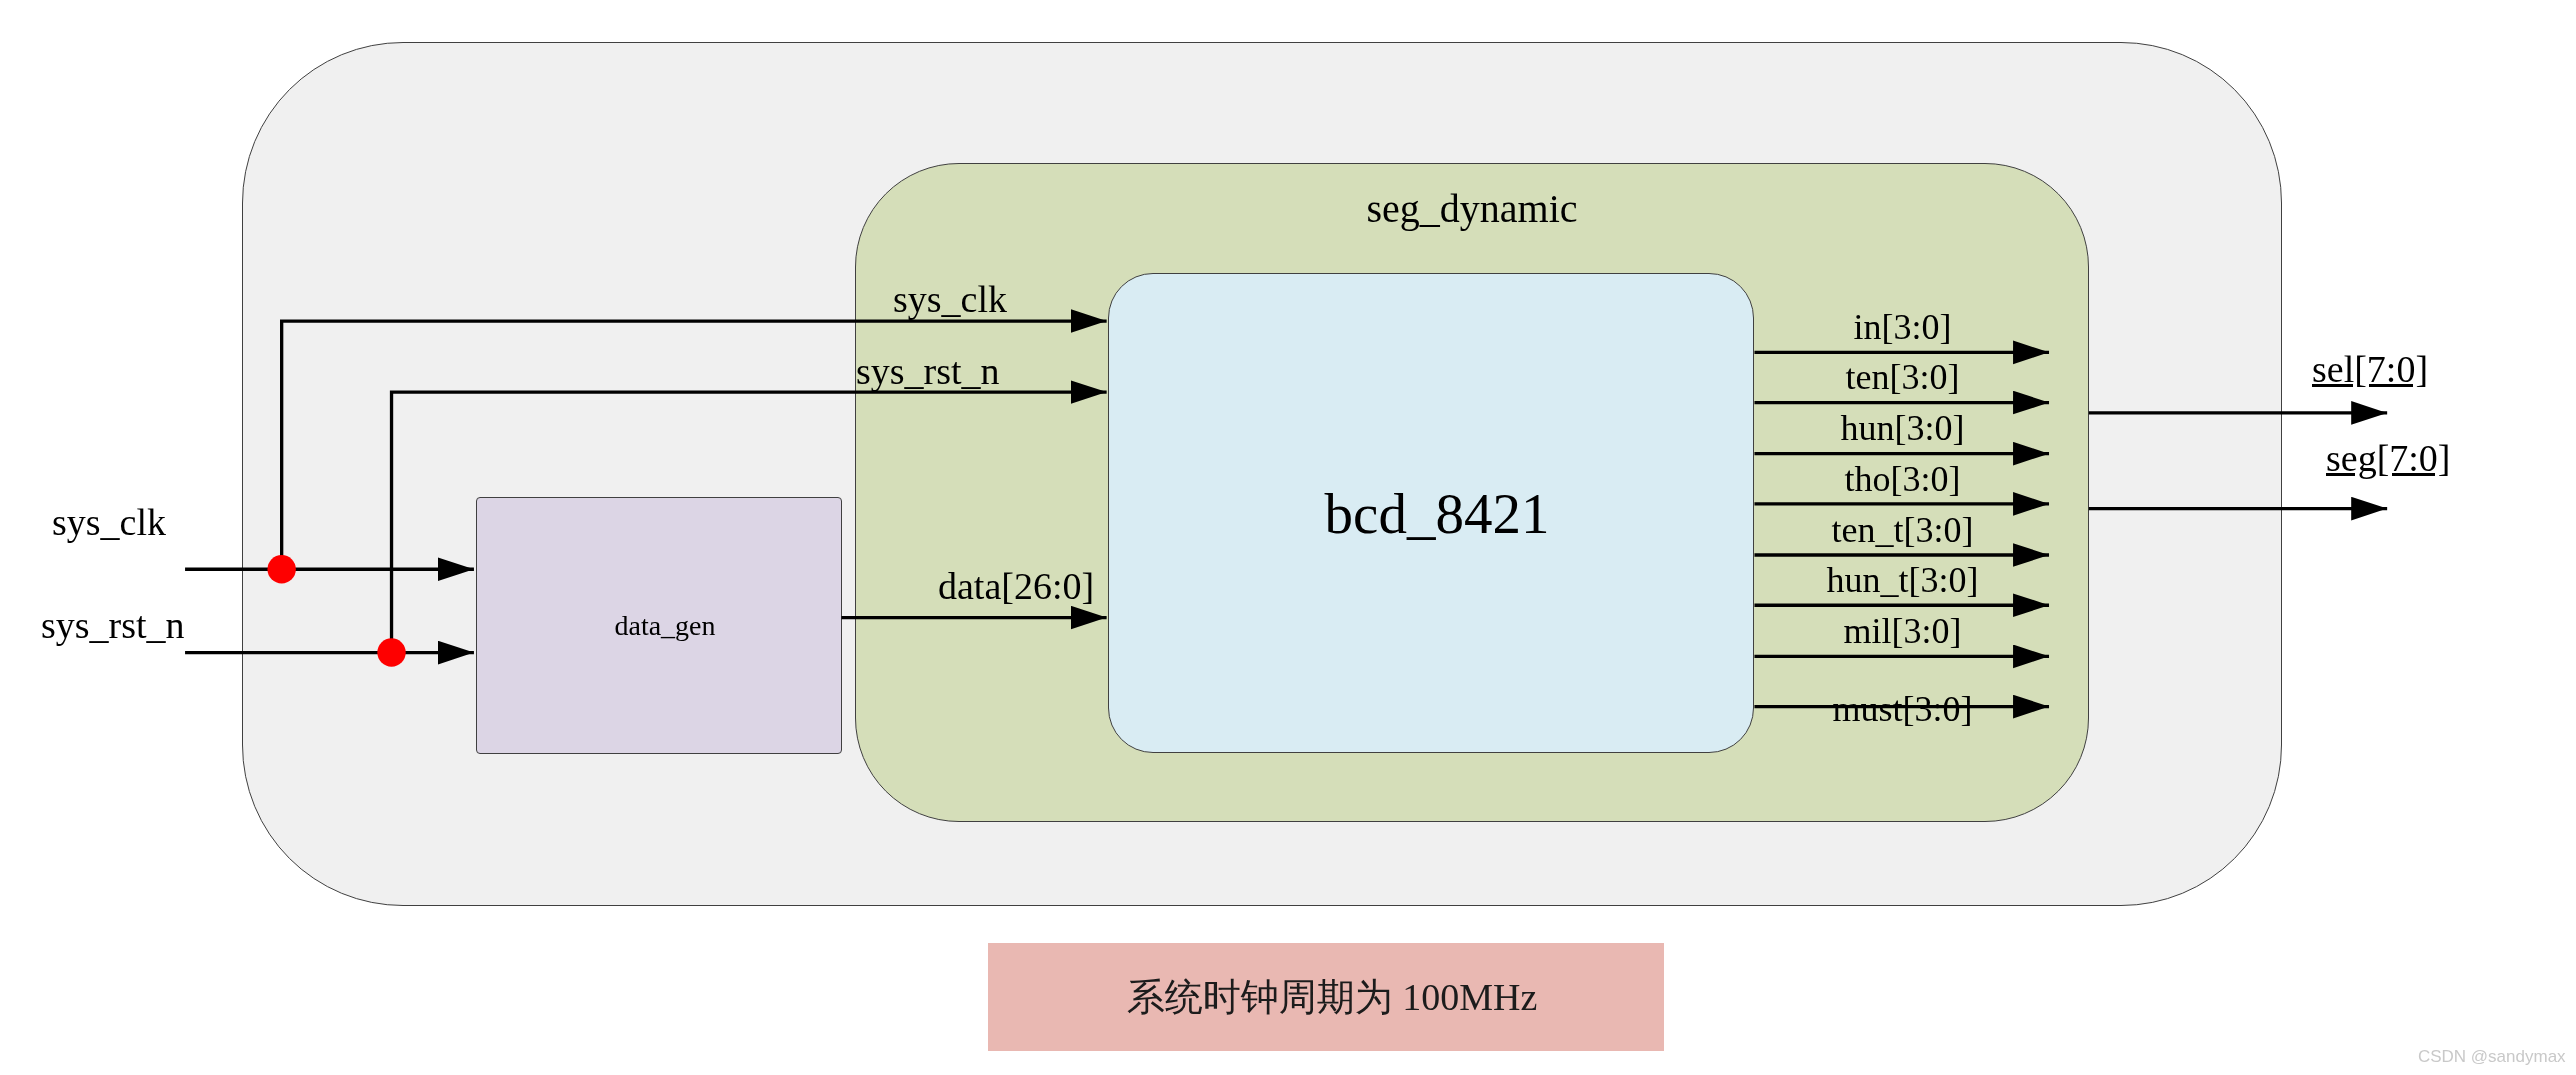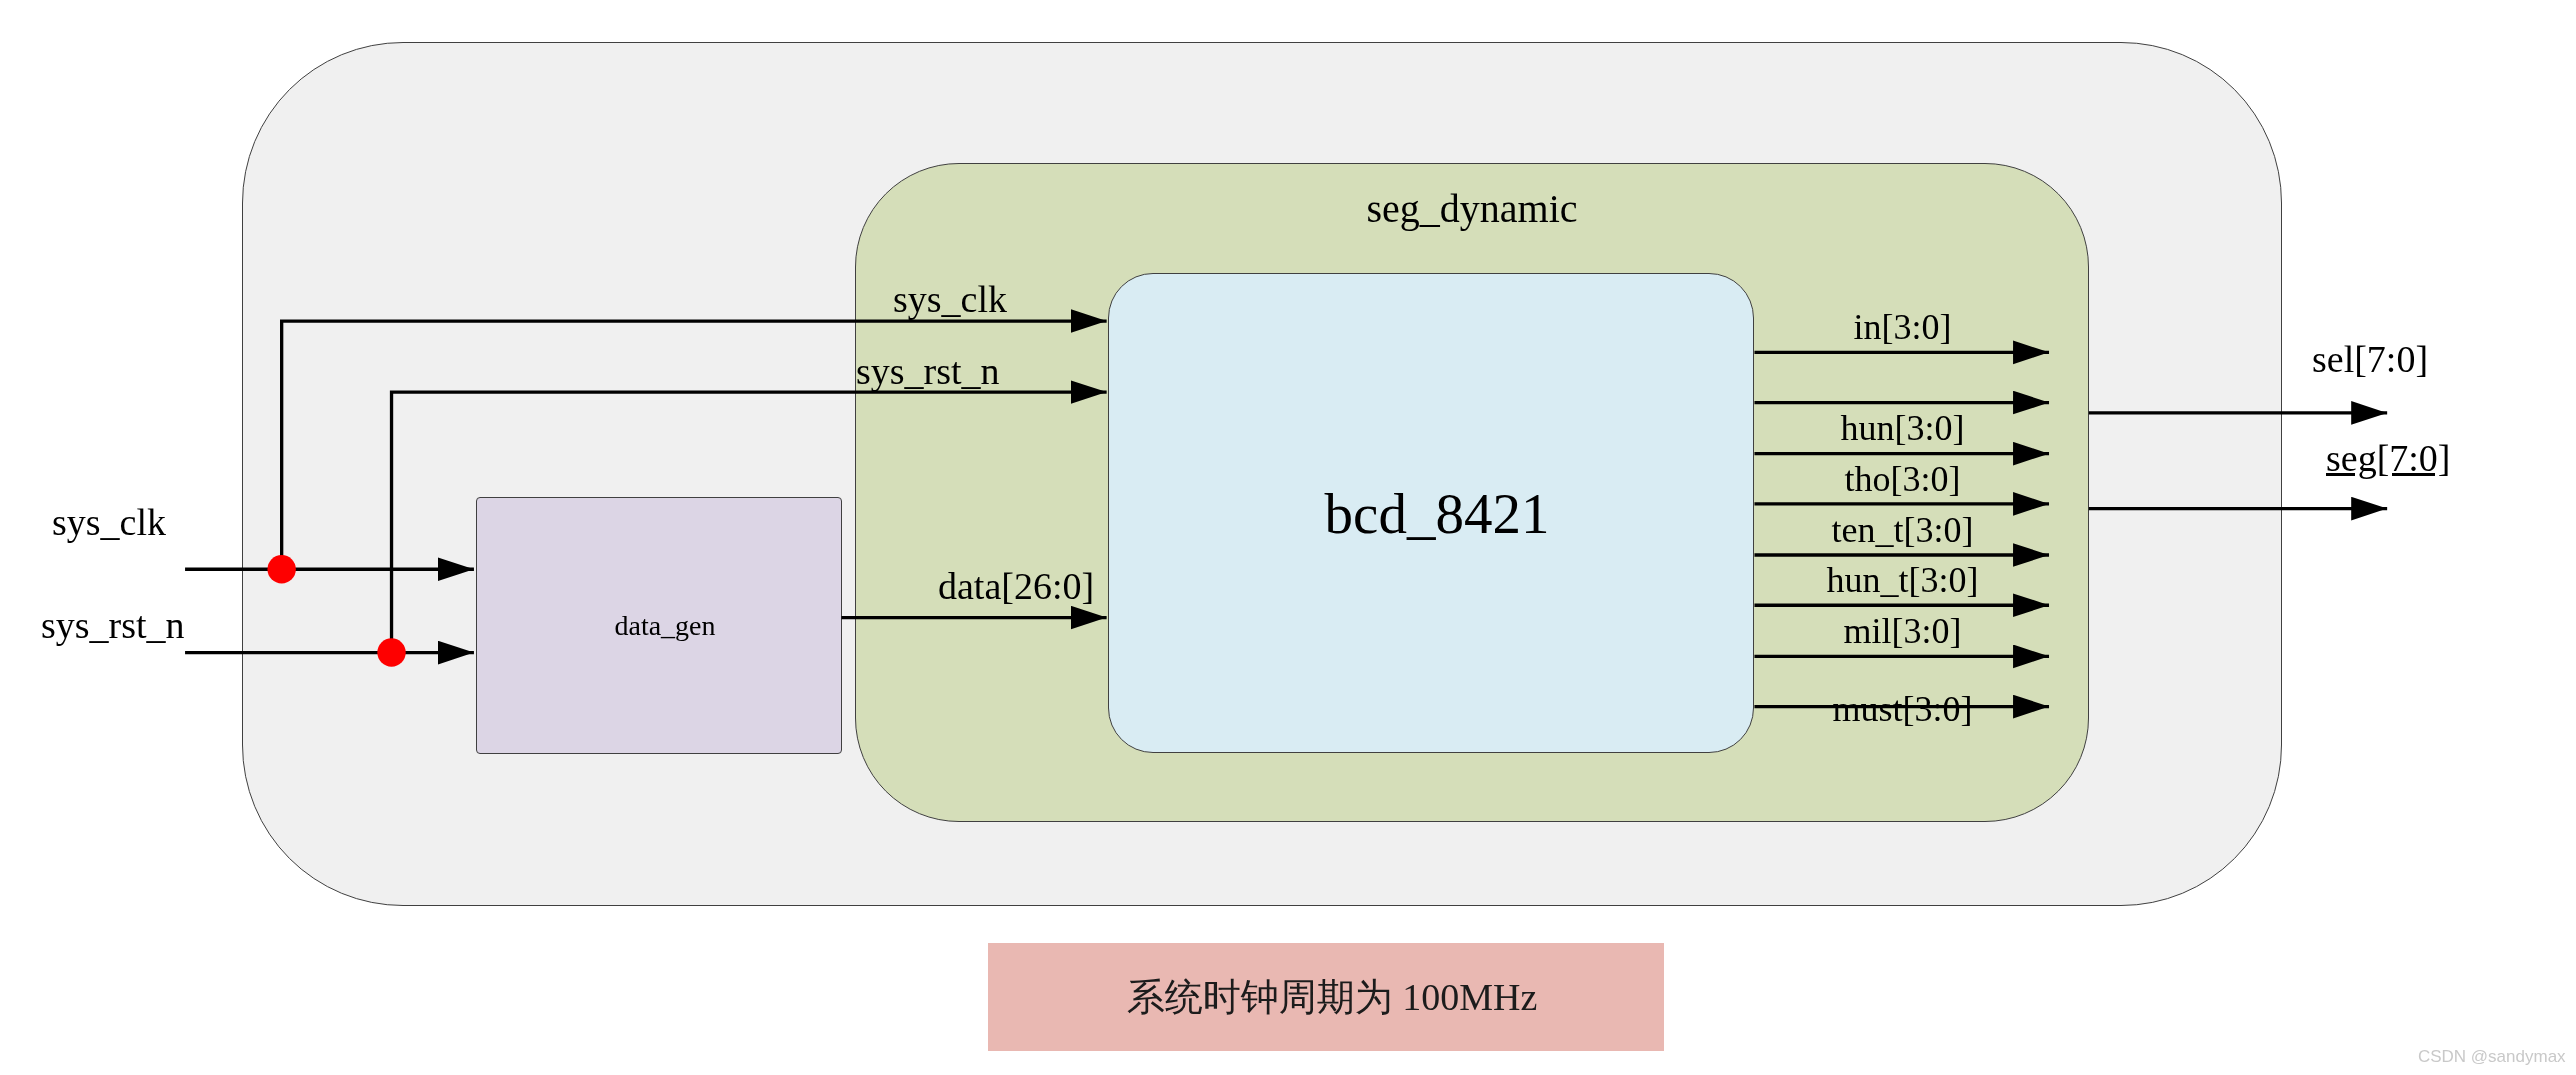--- a/index.html
+++ b/index.html
@@ -82,28 +82,29 @@
   </svg>
 
   <div class="sig" style="left:52px;top:500px;">sys_clk</div>
   <div class="sig" style="left:41px;top:603px;">sys_rst_n</div>
 
   <div class="sig" style="left:893px;top:277px;">sys_clk</div>
   <div class="sig" style="left:856px;top:349px;">sys_rst_n</div>
   <div class="sig" style="left:900px;top:564px;margin-left:38px;">data[26:0]</div>
 
   <div class="out-label" style="top:305px;">in[3:0]</div>
+  <div class="out-label" style="top:355px;">ten[3:0]</div>
   <div class="out-label" style="top:406px;">hun[3:0]</div>
   <div class="out-label" style="top:457px;">tho[3:0]</div>
   <div class="out-label" style="top:508px;">ten_t[3:0]</div>
   <div class="out-label" style="top:558px;">hun_t[3:0]</div>
   <div class="out-label" style="top:609px;">mil[3:0]</div>
   <div class="out-label" style="top:687px;">must[3:0]</div>
 
-  <div class="sig" style="left:2312px;top:337px;">sel[7:0]</div>
+  <div class="sig" style="left:2312px;top:347px;text-decoration:underline;">sel[7:0]</div>
   <div class="sig" style="left:2326px;top:436px;text-decoration:underline;">seg[7:0]</div>
 
   <div class="box note">
     <span class="note-text">系统时钟周期为 100MHz</span>
   </div>
 
   <div class="watermark">CSDN @sandymax</div>
 
 </div>
 

